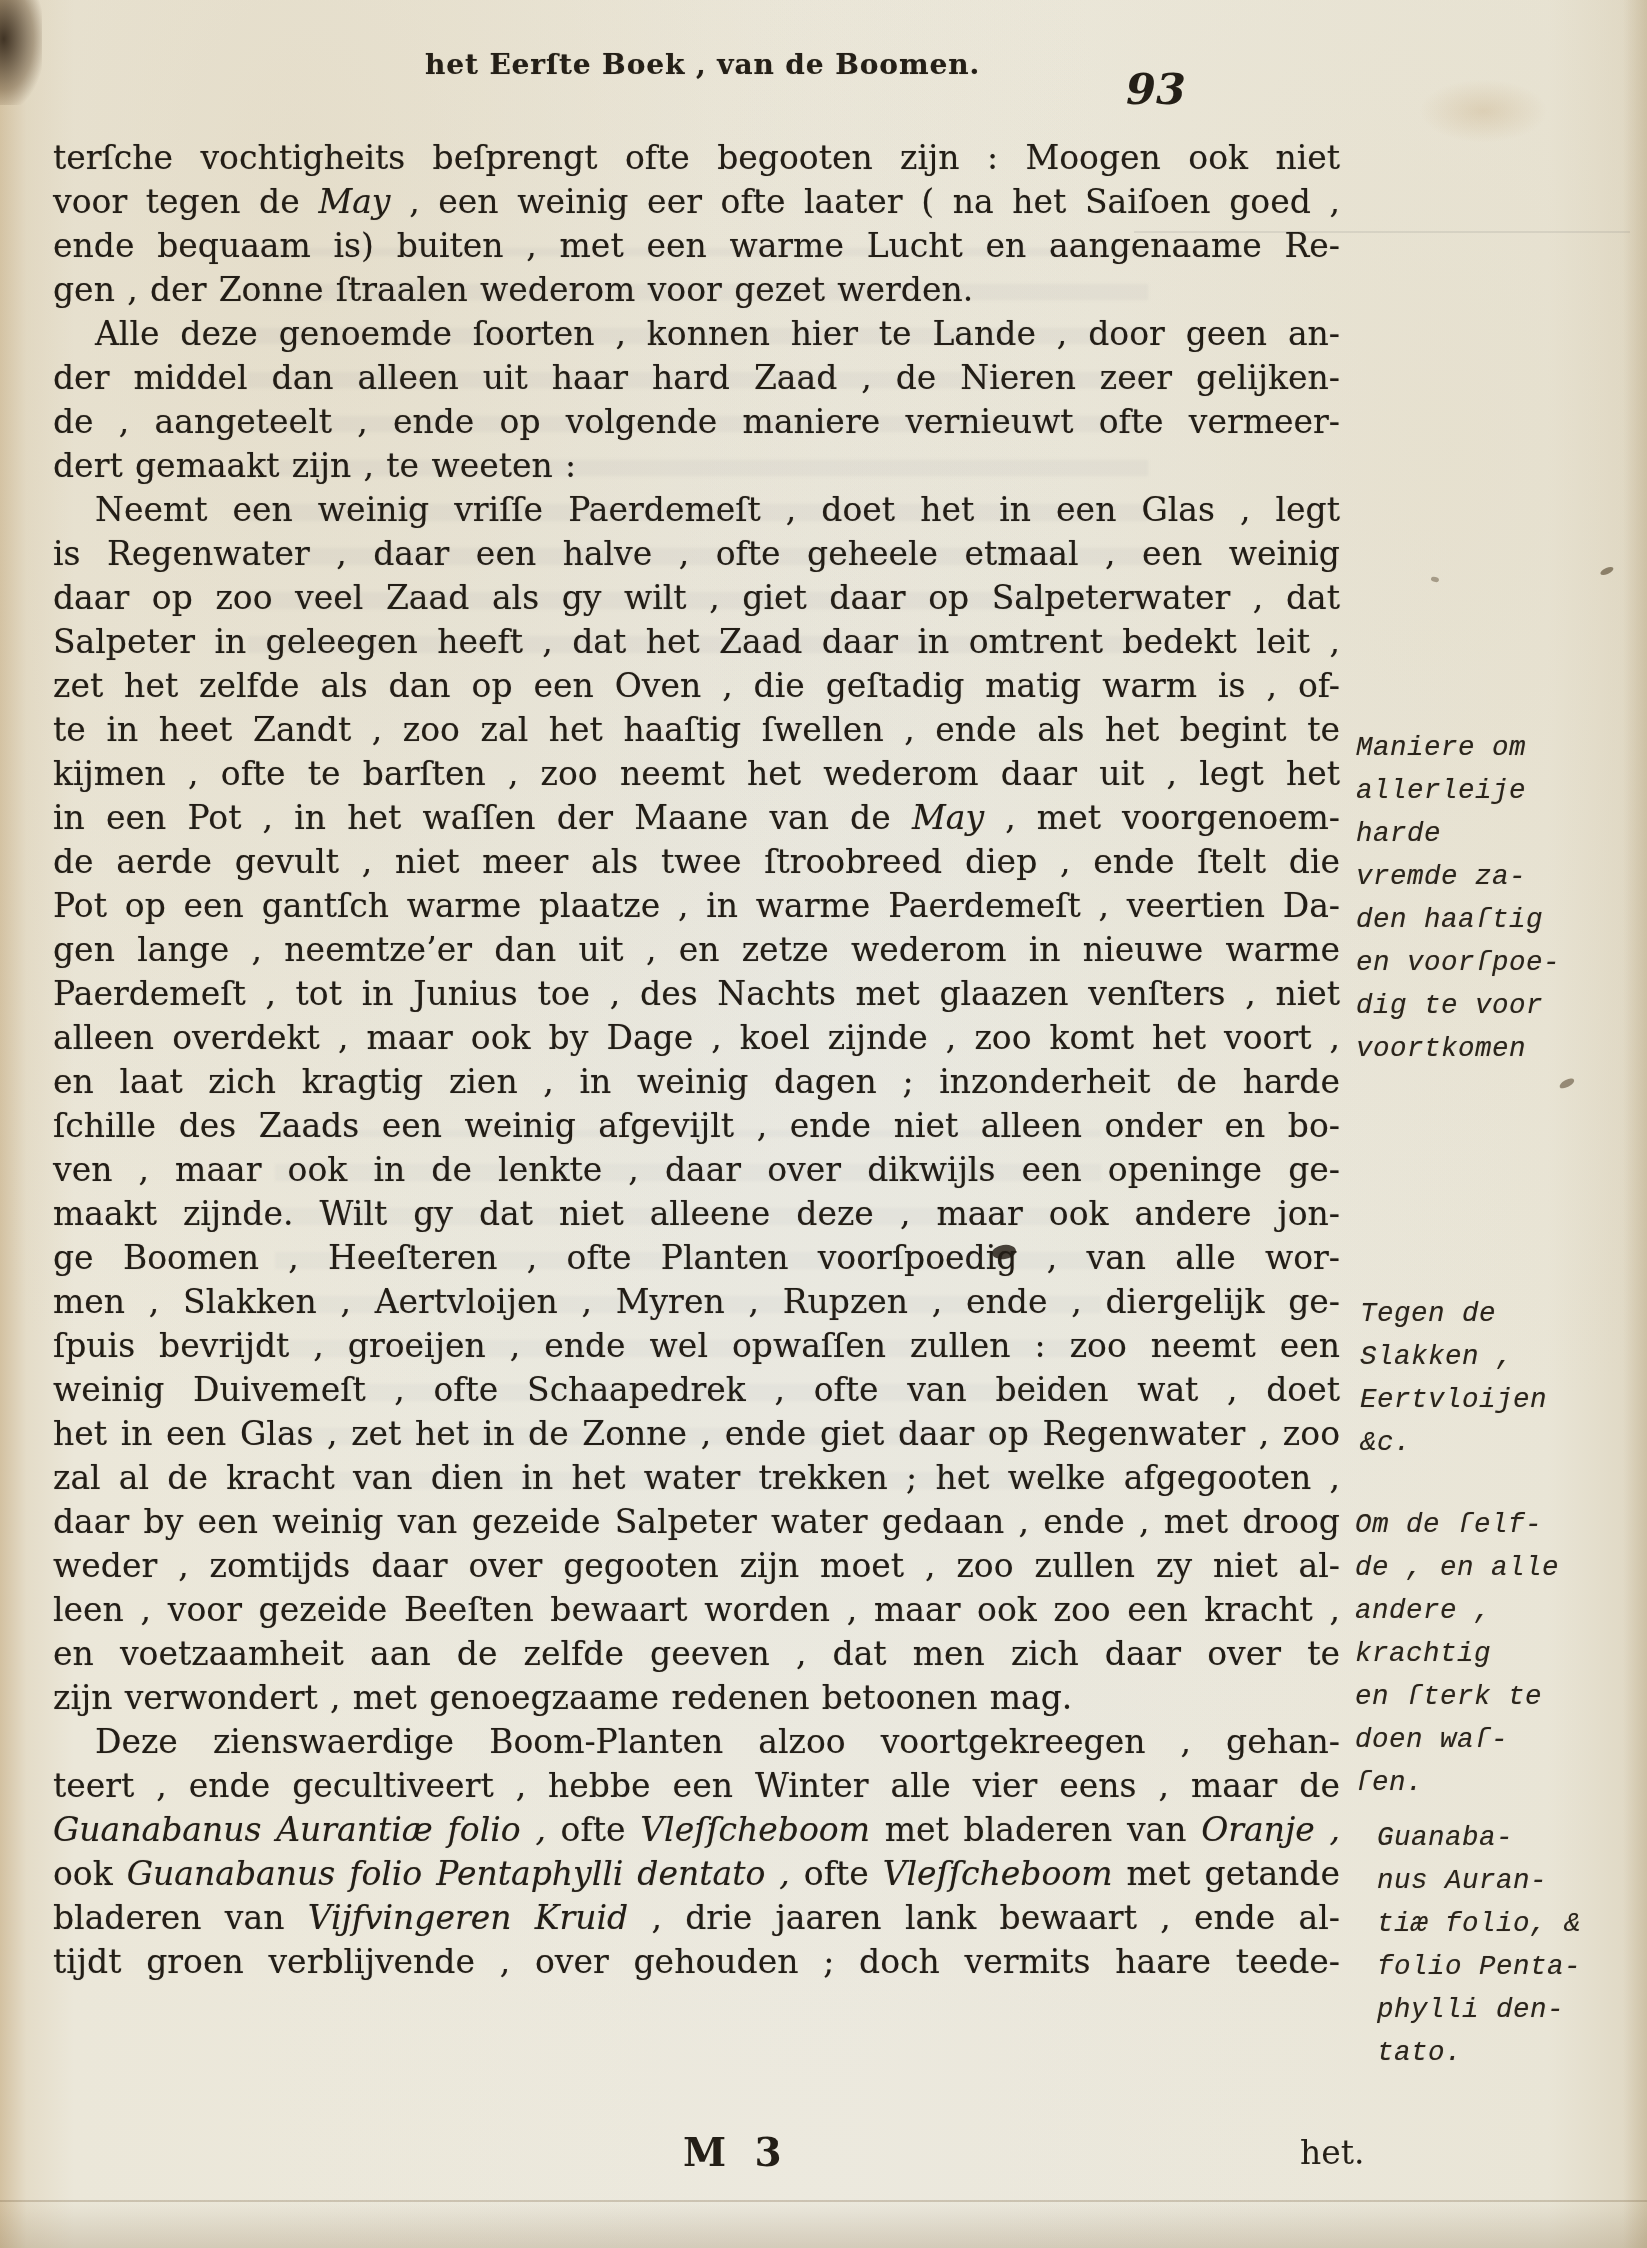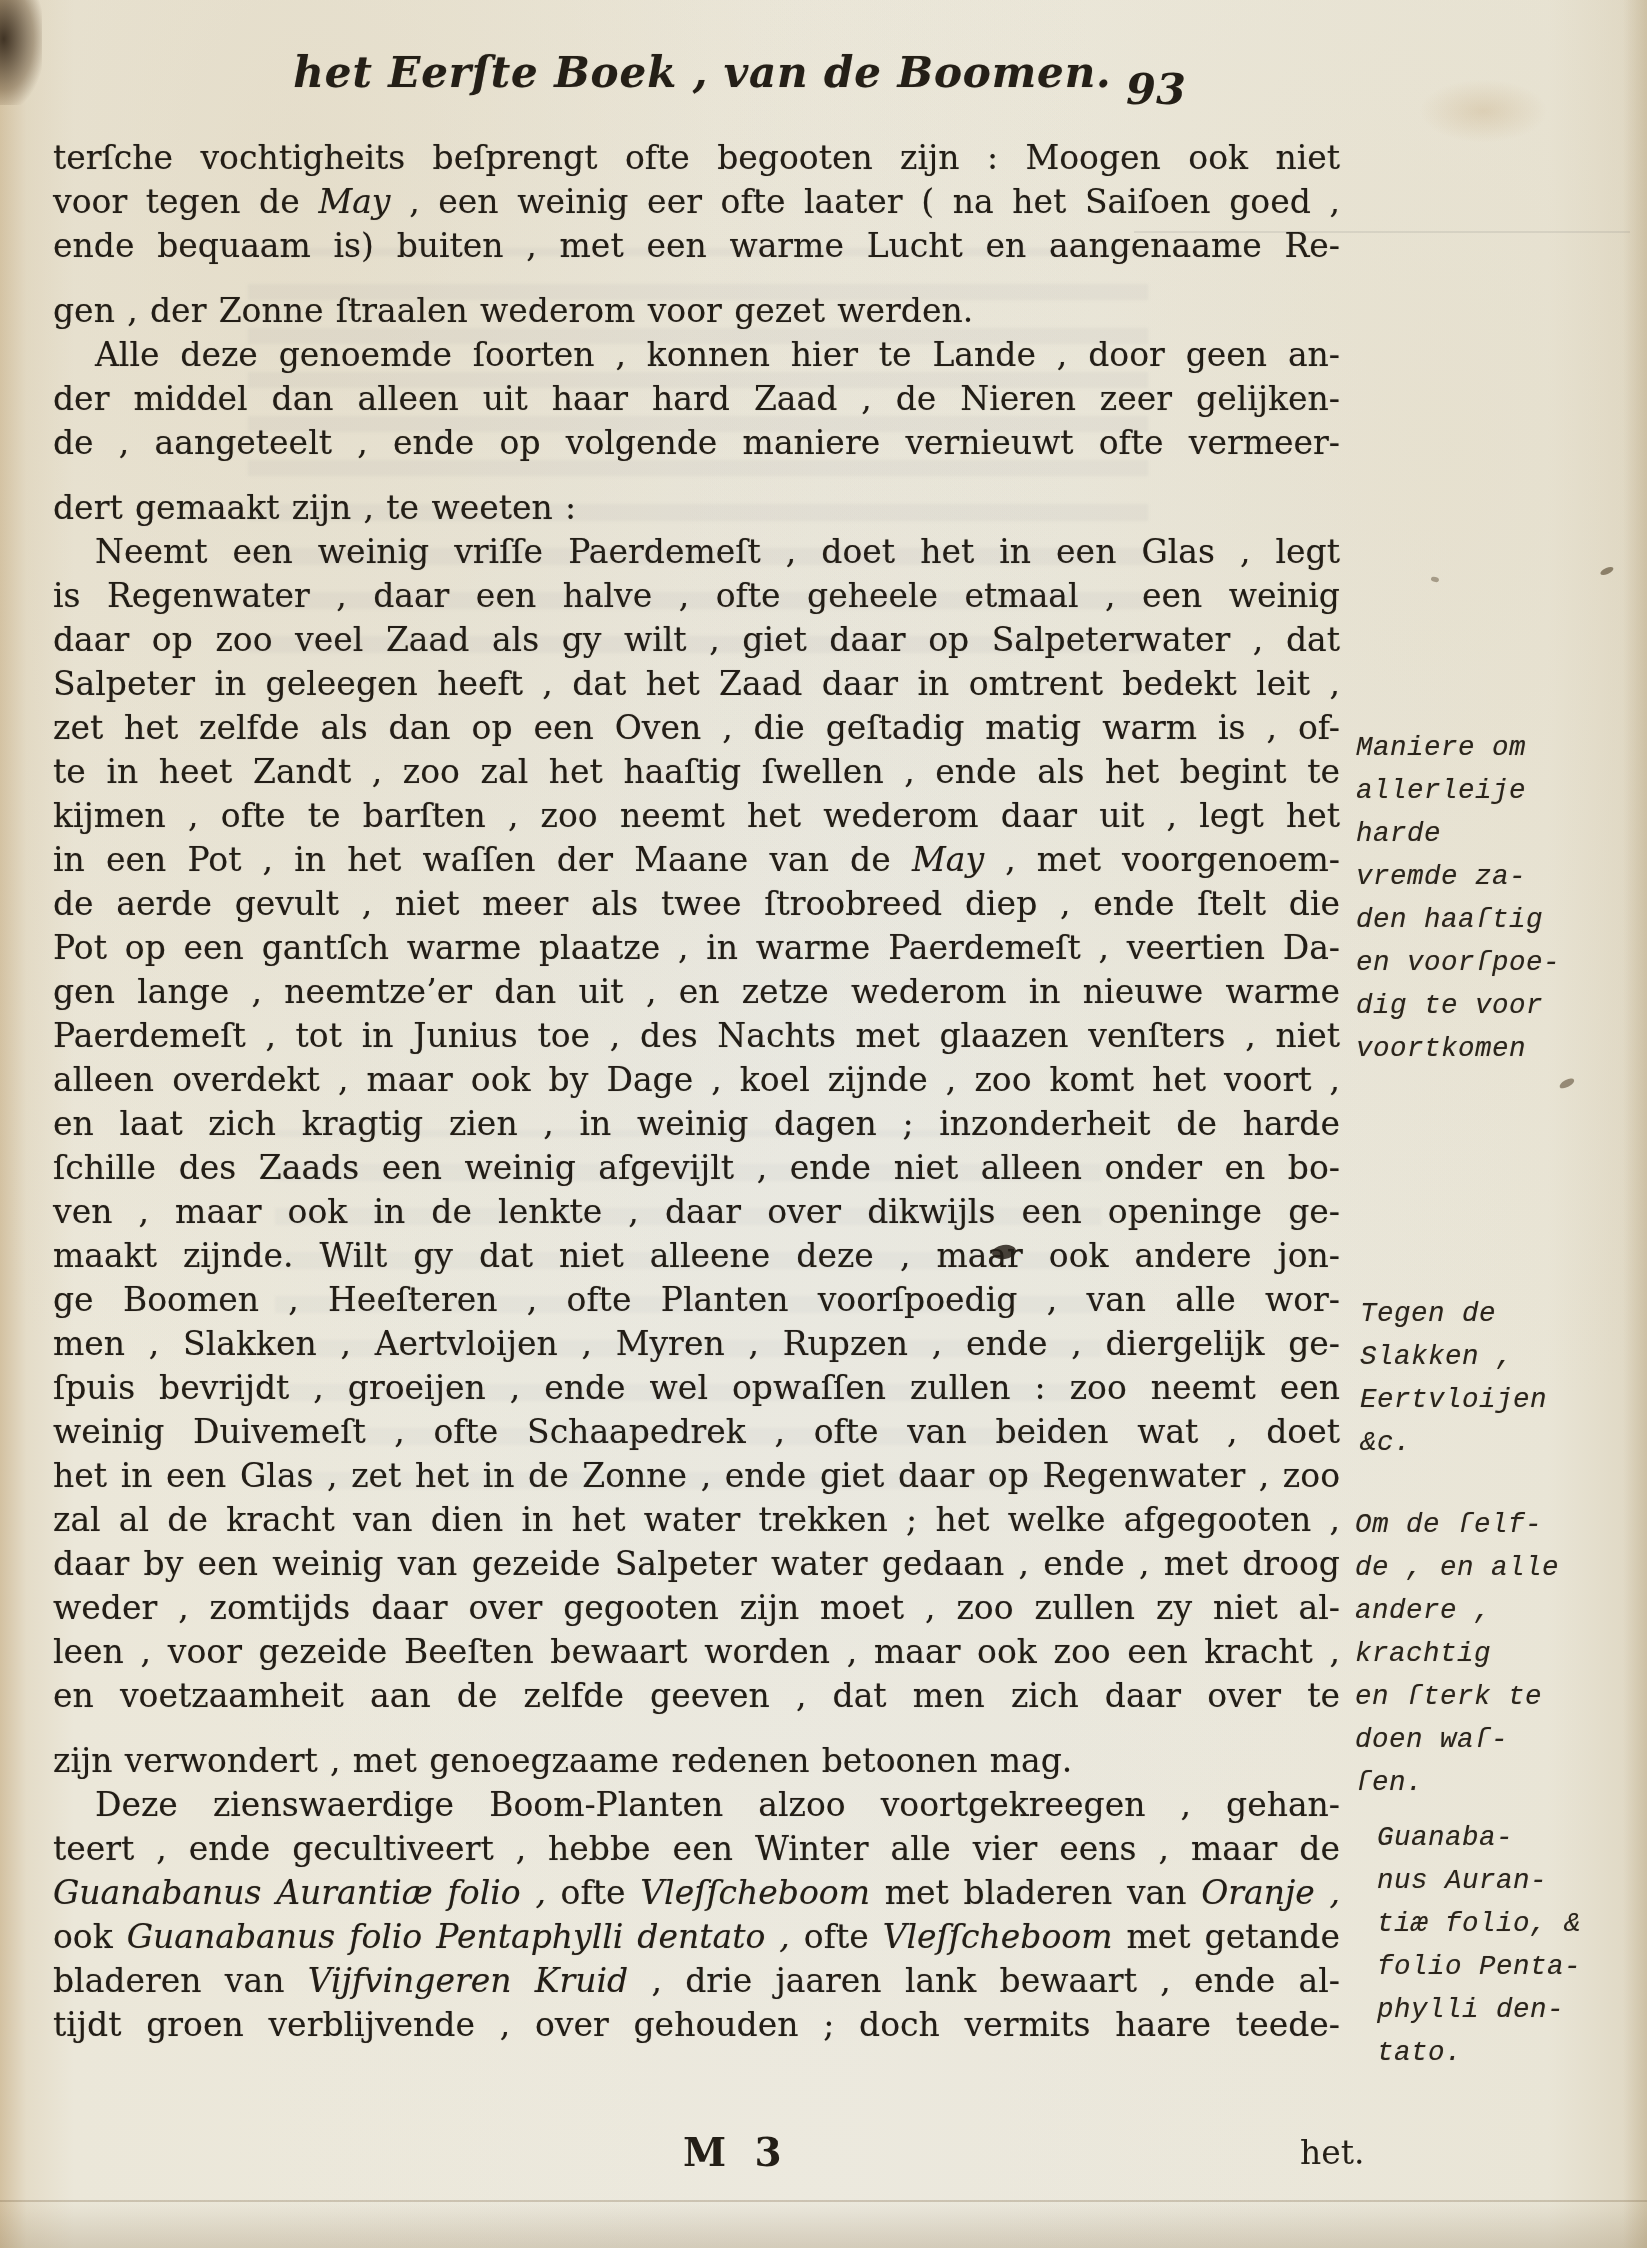--- a/index.html
+++ b/index.html
@@ -38,30 +38,30 @@
   .speck3{position:absolute;left:1431px;top:577px;width:8.3px;height:4.6px;border-radius:50%;
     background:rgba(70,52,28,.4);transform:rotate(15deg);}
   .bleed1{position:absolute;left:248px;top:248px;width:900px;height:432px;
     background:repeating-linear-gradient(0deg, transparent 0 27.5px, rgba(100,112,126,.055) 27.5px 44px);
     filter:blur(1.8px);}
   .bleed2{position:absolute;left:275px;top:1130px;width:826px;height:386px;
     background:repeating-linear-gradient(0deg, transparent 0 27.5px, rgba(100,112,126,.045) 27.5px 44px);
     filter:blur(1.8px);}
   
   .header{position:absolute;left:110px;top:48px;width:1185px;text-align:center;
-    font-style:italic;font-weight:bold;font-size:42px;letter-spacing:0.9px;
+    font-weight:bold;font-size:28px;letter-spacing:0.9px;
     color:#241f17;text-shadow:0 0 0.9px rgba(30,24,16,.45);}
   .pagenum{position:absolute;left:1126px;top:64px;font-style:italic;font-weight:bold;
     font-size:43px;color:#241f17;}
   
   .text-block{position:absolute;left:53px;top:136px;width:1287px;
     font-size:33px;line-height:44px;word-spacing:1.8px;
     color:#221d16;text-shadow:0 0 0.9px rgba(28,22,14,.4);}
   .line{text-align:justify;text-align-last:justify;height:44px;}
-  .line.end{text-align:left;text-align-last:left;margin-top:21px;}
+  .line.end{text-align:left;text-align-last:left;}
   .line.indent{text-indent:42px;}
   .it{font-style:italic;}
   
   .mnote{position:absolute;width:275px;font-style:italic;font-size:27.5px;line-height:43px;
     color:#2a241b;text-shadow:0 0 0.9px rgba(35,28,18,.35);letter-spacing:0.5px;font-family:Liberation Mono, monospace;}
   .mnote-1{left:1356px;top:726px;}
   .mnote-2{left:1360px;top:1292px;}
   .mnote-3{left:1355px;top:1503px;}
   .mnote-4{left:1377px;top:1816px;}
   

